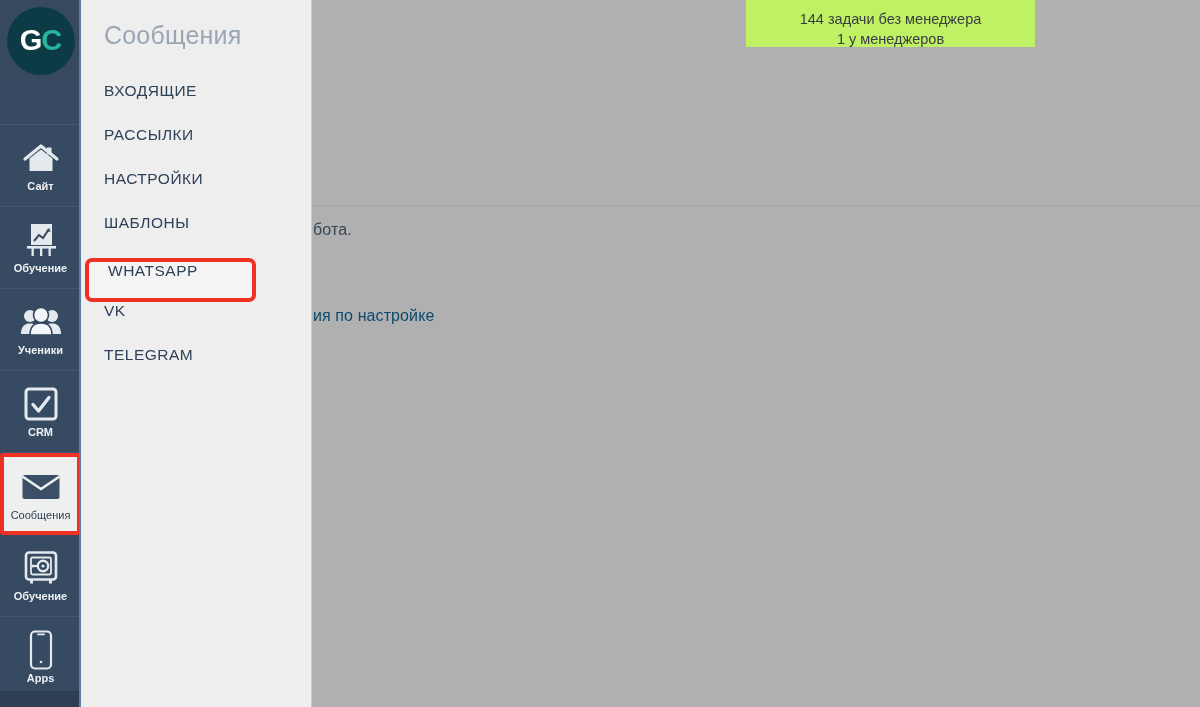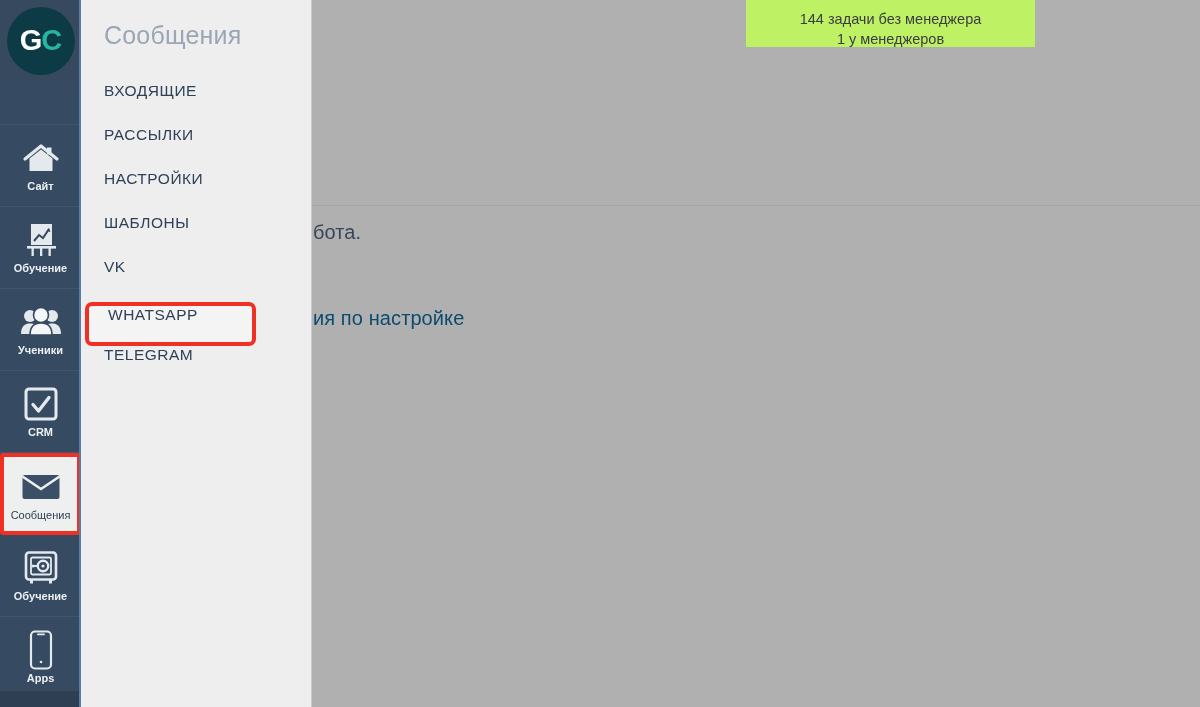--- a/index.html
+++ b/index.html
@@ -25,21 +25,21 @@
   .underlay-divider {
     position: absolute;
     left: 313px;
     top: 205px;
     width: 887px;
     height: 1px;
     background: #a5a5a5;
   }
   .underlay-text {
     position: absolute;
-    font-size: 20px;
+    font-size: 16px;
     color: #384757;
     white-space: nowrap;
     letter-spacing: 0.1px;
   }
   .underlay-text.cut-dark {
     left: 313px;
     top: 221px;
   }
   .underlay-text.cut-link {
     left: 313px;
@@ -240,25 +240,25 @@
     </div>
     <div class="menu-item">
       <span>РАССЫЛКИ</span>
     </div>
     <div class="menu-item">
       <span>НАСТРОЙКИ</span>
     </div>
     <div class="menu-item">
       <span>ШАБЛОНЫ</span>
     </div>
-    <div class="menu-item">
-      <span>VK</span>
-    </div>
     <div class="menu-item highlighted">
       <span>WHATSAPP</span>
+    </div>
+    <div class="menu-item">
+      <span>VK</span>
     </div>
     <div class="menu-item">
       <span>TELEGRAM</span>
     </div>
 
   </div>
 </div>
 
 <div id="sidebar">
 

